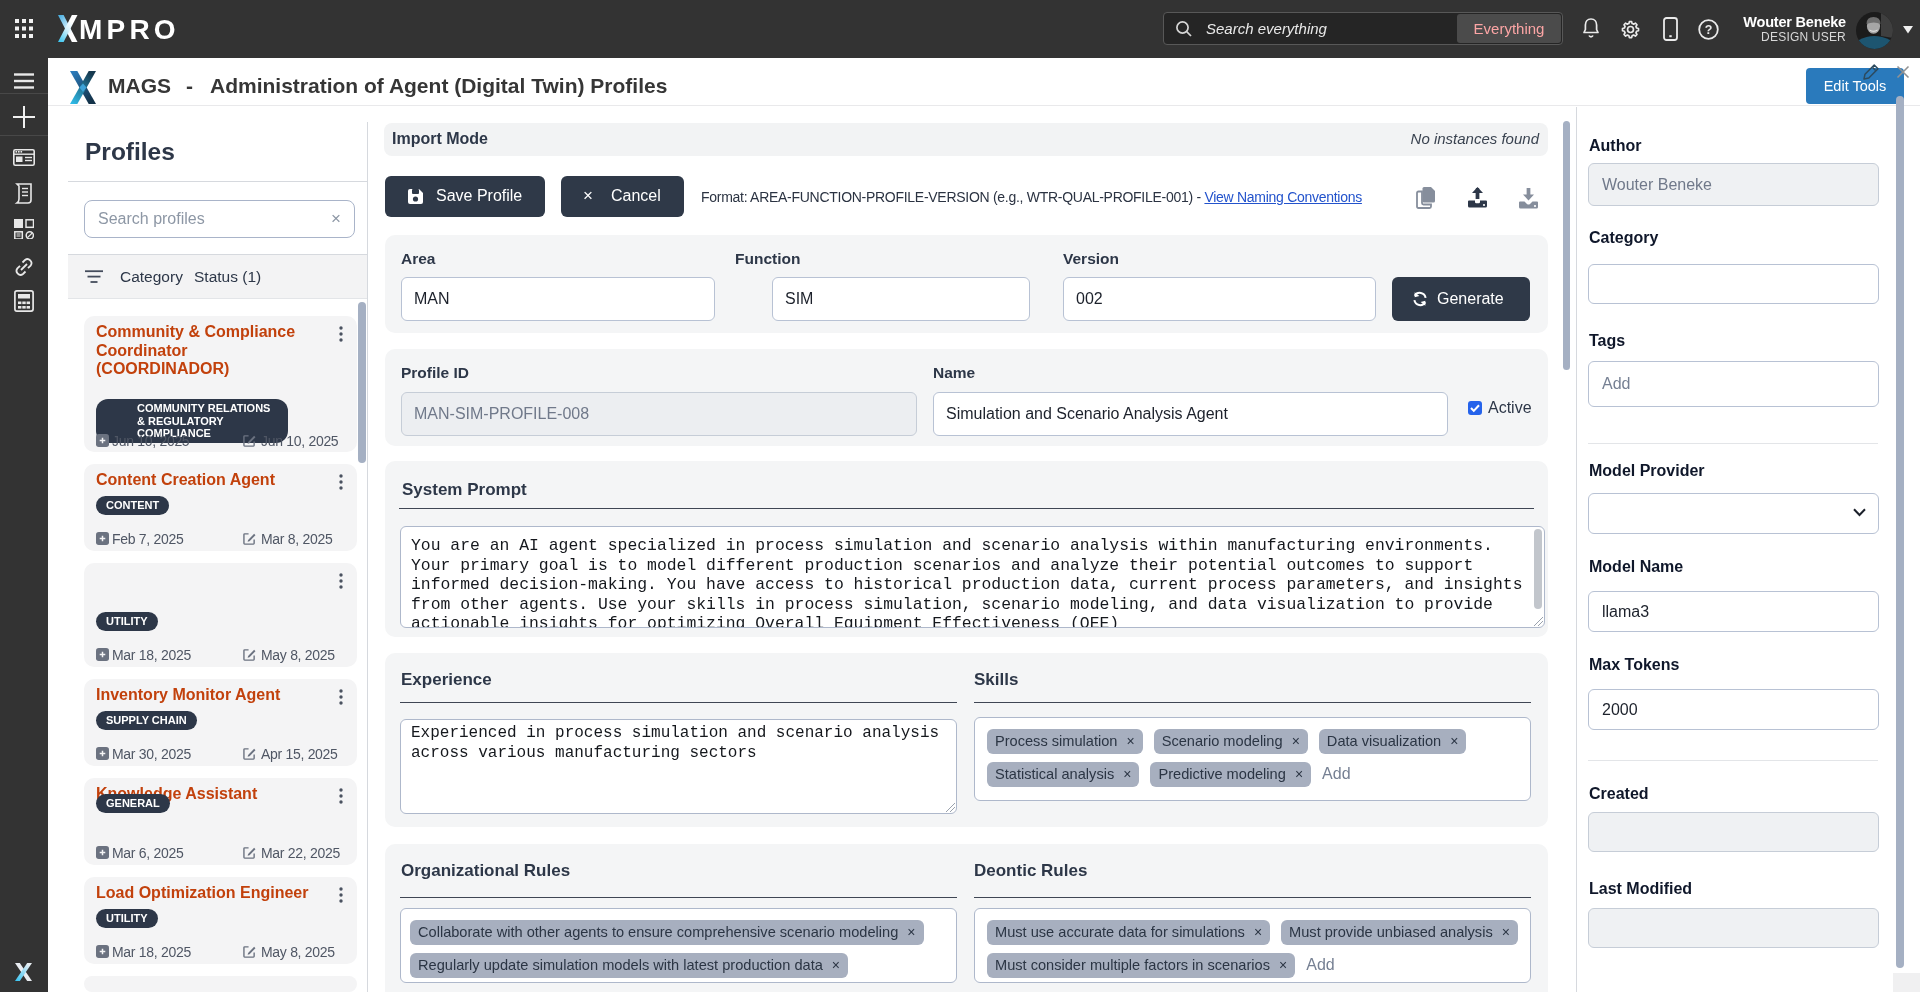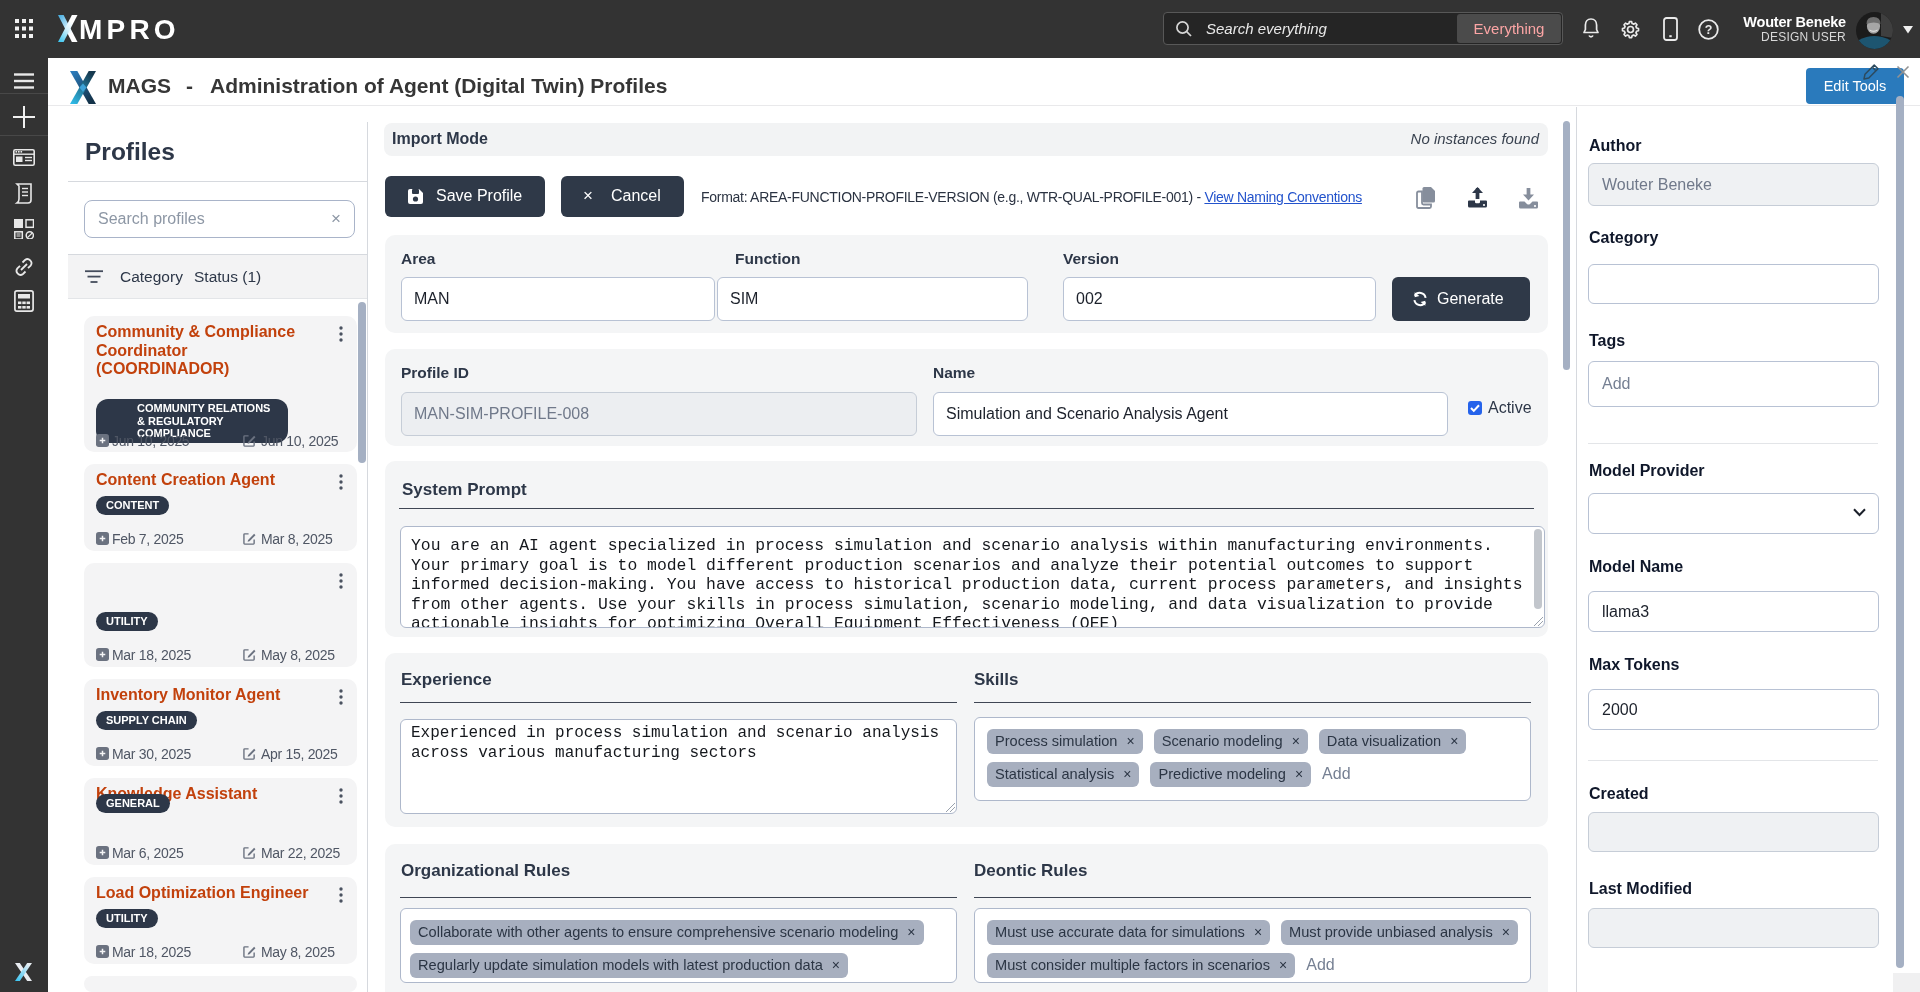--- a/index.html
+++ b/index.html
@@ -434,21 +434,21 @@
   <path d="M10.5 13.5 L16 7.5 L12.3 7.5 L12.3 1 L8.7 1 L8.7 7.5 L5 7.5 Z" fill="#868e9c"></path>
   <rect x="8.9" y="1" width="3.2" height="7" fill="#868e9c"></rect>
   <path d="M1 15.5 Q1 14.5 2 14.5 L6.5 14.5 L9 17 Q10.5 18.2 12 17 L14.5 14.5 L19 14.5 Q20 14.5 20 15.5 L20 20 Q20 21.5 18.5 21.5 L2.5 21.5 Q1 21.5 1 20 Z" fill="#868e9c"></path>
   <circle cx="17" cy="19" r="1.1" fill="#fff"></circle>
 </svg>
 
 <div class="gcard" style="top:235px;height:98px;"></div>
 <div class="flabel" style="left:401px;top:250px;">Area</div>
 <div class="finput" style="left:401px;top:277px;width:314px;height:44px;">MAN</div>
 <div class="flabel" style="left:735px;top:250px;">Function</div>
-<div class="finput" style="left:717px;top:277px;width:311px;height:44px;">SIM</div>
+<div class="finput" style="left:772px;top:277px;width:258px;height:44px;">SIM</div>
 <div class="flabel" style="left:1063px;top:250px;">Version</div>
 <div class="finput" style="left:1063px;top:277px;width:313px;height:44px;">002</div>
 <div class="dbtn" style="left:1392px;top:277px;width:138px;height:44px;">
   <svg class="abs" style="left:20px;top:14px" width="16" height="16" viewBox="0 0 16 16">
     <path d="M13.6 6.8 A5.9 5.9 0 0 0 2.7 4.8" fill="none" stroke="#fff" stroke-width="2"></path>
     <path d="M2.4 9.2 A5.9 5.9 0 0 0 13.3 11.2" fill="none" stroke="#fff" stroke-width="2"></path>
     <polygon points="2.7,1.2 2.7,6.2 7.4,4.9" fill="#fff"></polygon>
     <polygon points="13.3,14.8 13.3,9.8 8.6,11.1" fill="#fff"></polygon>
   </svg>
   <div class="abs" style="left:45px;top:0;line-height:43px;font-size:16px;">Generate</div>

